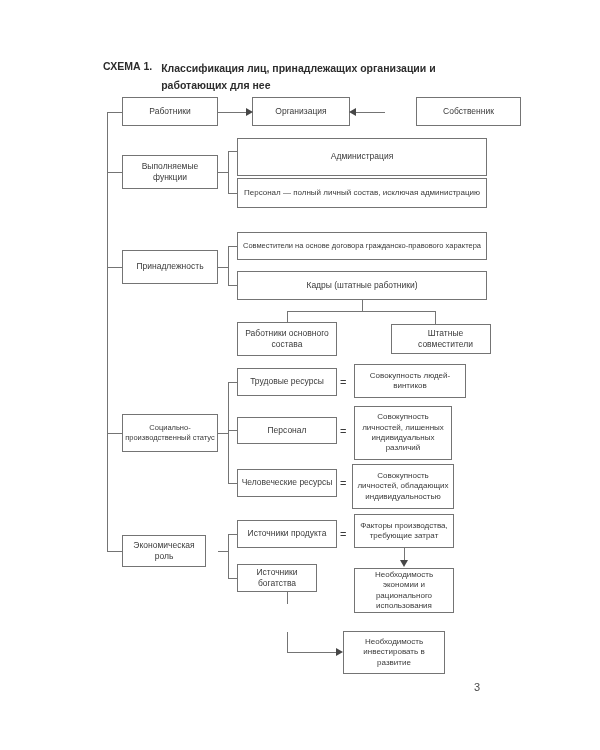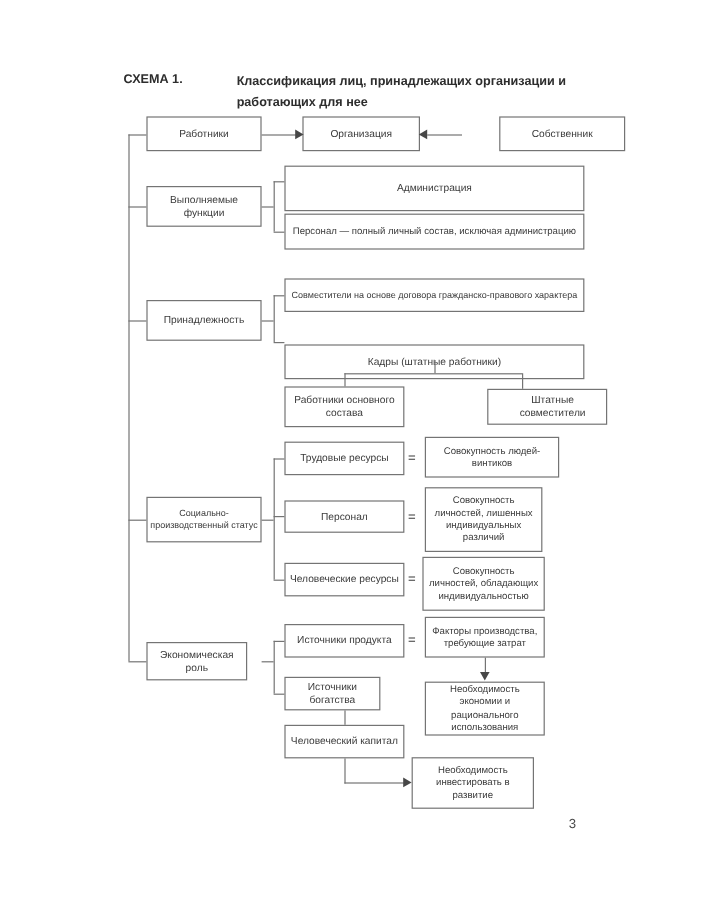--- a/index.html
+++ b/index.html
@@ -5,21 +5,21 @@
   * { margin:0; padding:0; box-sizing:border-box; }
   html,body { background:#e9e9e9; }
   .page {
     position:relative; width:600px; height:750px; background:#ffffff;
     font-family:"Liberation Sans","DejaVu Sans",sans-serif; color:#383838;
     overflow:hidden; margin:0 auto;
   }
   .title { position:absolute; left:103px; top:60px; display:flex; gap:9px;
     font-weight:bold; font-size:10.5px; color:#2d2d2d; }
   .title .t-label { white-space:nowrap; }
-  .title .t-text { width:338px; line-height:1.62;margin-left:36px; }
+  .title .t-text { width:338px; line-height:1.62; }
   .box {
     position:absolute; border:1px solid #747474; background:#fff;
     display:flex; align-items:center; justify-content:center; text-align:center;
     font-size:8.5px; line-height:1.3; color:#3a3a3a; padding:1px 3px;
   }
   .f8  { font-size:8px; }
   .f75 { font-size:7.5px; padding:1px 1px; }
   .hl, .vl { position:absolute; background:#747474; }
   .hl { height:1px; } .vl { width:1px; }
   .tri { position:absolute; width:0; height:0; }
@@ -42,39 +42,38 @@
   <div class="box" style="left:122px;top:97px;width:96px;height:29px;">Работники</div>
   <div class="box" style="left:252px;top:97px;width:98px;height:29px;">Организация</div>
   <div class="box" style="left:385px;top:97px;width:105px;height:29px;margin-left:31px;">Собственник</div>
 
   <div class="box" style="left:237px;top:138px;width:250px;height:38px;">Администрация</div>
   <div class="box" style="left:122px;top:155px;width:96px;height:34px;">Выполняемые функции</div>
   <div class="box f8" style="left:237px;top:178px;width:250px;height:30px;">Персонал — полный личный состав, исключая администрацию</div>
 
   <div class="box f75" style="left:237px;top:232px;width:250px;height:28px;">Совместители на основе договора гражданско-правового характера</div>
   <div class="box" style="left:122px;top:250px;width:96px;height:34px;">Принадлежность</div>
-  <div class="box" style="left:237px;top:271px;width:250px;height:29px;margin-top:16px;">Кадры (штатные работники)</div>
+  <div class="box" style="left:237px;top:271px;width:250px;height:29px;">Кадры (штатные работники)</div>
 
   <div class="box" style="left:237px;top:322px;width:100px;height:34px;">Работники основного состава</div>
-  <div class="box" style="left:406px;top:324px;width:100px;height:30px;padding-left:12px;">Штатные совместители</div>
+  <div class="box" style="left:391px;top:324px;width:100px;height:30px;padding-left:12px;">Штатные совместители</div>
 
   <div class="box" style="left:237px;top:368px;width:100px;height:28px;">Трудовые ресурсы</div>
   <div class="box f8" style="left:354px;top:364px;width:112px;height:34px;">Совокупность людей-винтиков</div>
   <div class="box f75" style="left:122px;top:414px;width:96px;height:38px;">Социально-производственный статус</div>
   <div class="box" style="left:237px;top:417px;width:100px;height:27px;">Персонал</div>
   <div class="box f8" style="left:354px;top:406px;width:98px;height:54px;">Совокупность личностей, лишенных индивидуальных различий</div>
   <div class="box" style="left:237px;top:469px;width:100px;height:28px;">Человеческие ресурсы</div>
   <div class="box f8" style="left:352px;top:464px;width:102px;height:45px;">Совокупность личностей, обладающих индивидуальностью</div>
 
   <div class="box" style="left:237px;top:520px;width:100px;height:28px;">Источники продукта</div>
   <div class="box f8" style="left:354px;top:514px;width:100px;height:34px;">Факторы производства, требующие затрат</div>
   <div class="box" style="left:122px;top:535px;width:84px;height:32px;">Экономическая роль</div>
   <div class="box" style="left:237px;top:564px;width:80px;height:28px;">Источники богатства</div>
   <div class="box f8" style="left:354px;top:568px;width:100px;height:45px;">Необходимость экономии и рационального использования</div>
-  <div class="box" style="left:237px;top:604px;width:100px;height:28px;">Человеческий капитал</div>
   <div class="box f8" style="left:343px;top:631px;width:102px;height:43px;">Необходимость инвестировать в развитие</div>
 
   <div class="eq" style="left:340px;top:375px;">=</div>
   <div class="eq" style="left:340px;top:424px;">=</div>
   <div class="eq" style="left:340px;top:476px;">=</div>
   <div class="eq" style="left:340px;top:527px;">=</div>
 
   <div class="hl" style="left:107px;top:112px;width:15px;"></div>
   <div class="vl" style="left:107px;top:112px;height:439px;"></div>
   <div class="hl" style="left:107px;top:172px;width:15px;"></div>

